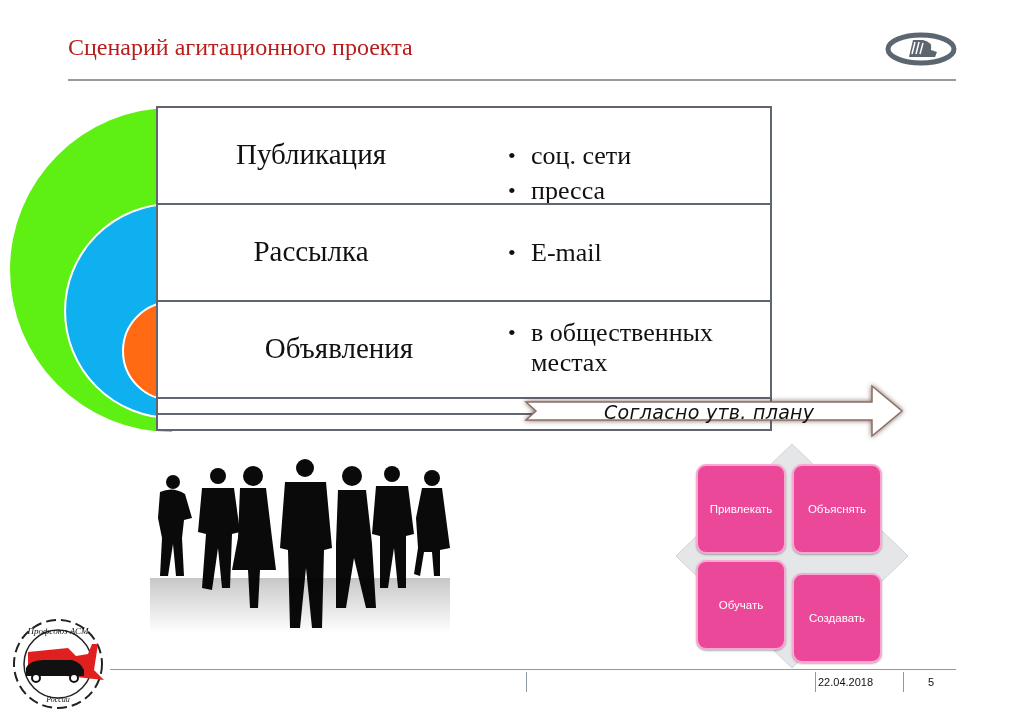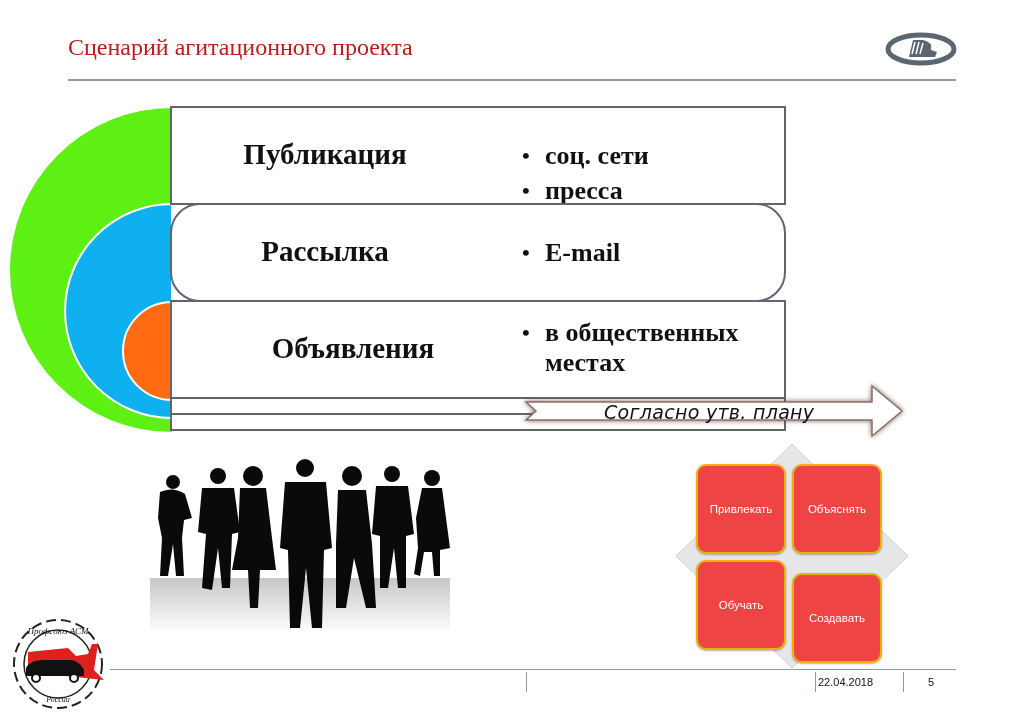--- a/index.html
+++ b/index.html
@@ -4,34 +4,34 @@
 <style>
   html, body { margin:0; padding:0; }
   body { width:1024px; height:724px; background:#ffffff; position:relative; overflow:hidden; font-family:"Liberation Serif", serif; }
   .abs { position:absolute; }
   .title { left:68px; top:34px; font-size:24px; color:#b91c1c; font-family:"Liberation Serif", serif; }
   .title-rule { left:68px; top:79px; width:888px; height:2px; background:#9a9a9a; }
   .logo { left:885px; top:32px; width:72px; height:34px; }
 
   .arcs { left:0; top:108px; width:172px; height:324px; }
 
-  .table { left:170px; top:106px; width:616px; height:396px;font-weight:bold; }
+  .table { left:156px; top:106px; width:616px; height:396px; }
   .row { position:absolute; left:0; width:616px; border:2px solid #5f6670; box-sizing:border-box; background:#fff; }
   .row-label { position:absolute; left:0; width:306px; text-align:center; font-size:29px; color:#111; }
   .bullets { position:absolute; left:334px; font-size:26px; color:#111; line-height:35px; margin:16px; padding:0; list-style:none; }
   .bullets li { position:relative; padding-left:23px; }
   .bullets li::before { content:"•"; position:absolute; left:0; top:0; font-size:22px; }
 
   .arrow { left:522px; top:380px; width:385px; height:62px; }
   .arrow-text { left:604px; top:401px; font-family:"DejaVu Sans", sans-serif; font-style:italic; font-size:19px; color:#111; letter-spacing:0.3px; }
 
   .people { left:140px; top:448px; width:320px; height:190px; }
 
   .matrix { left:672px; top:440px; width:240px; height:232px; }
-  .tile { position:absolute; width:86px; height:86px; background:#ef4444; border:2px solid #eab308; border-radius:10px; color:#fff; font-family:"Liberation Sans", sans-serif; font-size:11.5px; display:flex; align-items:center; justify-content:center; box-shadow:0 1px 2px rgba(0,0,0,0.3); }
+  .tile { position:absolute; width:86px; height:86px; background:#ec4899; border:2px solid #f9a8d4; border-radius:10px; color:#fff; font-family:"Liberation Sans", sans-serif; font-size:11.5px; display:flex; align-items:center; justify-content:center; box-shadow:0 1px 2px rgba(0,0,0,0.3); }
 
   .footer-line { left:110px; top:669px; width:846px; height:1px; background:#8c9aa3; }
   .footer-sep { top:672px; width:1px; height:20px; background:#8c9aa3; }
   .footer-date { left:818px; top:676px; font-family:"Liberation Sans", sans-serif; font-size:11px; color:#111; }
   .footer-page { left:928px; top:676px; font-family:"Liberation Sans", sans-serif; font-size:11px; color:#111; }
 
   .union-logo { left:6px; top:604px; width:108px; height:116px; }
 </style>
 </head>
 <body>
@@ -52,21 +52,21 @@
 </svg>
 
 <div class="abs table">
   <div class="row" style="top:0;height:99px;">
     <div class="row-label" style="top:30px;">Публикация</div>
     <ul class="bullets" style="top:14px;">
       <li>соц. сети</li>
       <li>пресса</li>
     </ul>
   </div>
-  <div class="row" style="top:97px;height:99px;border-radius:30px;">
+  <div class="row" style="top:97px;height:99px;">
     <div class="row-label" style="top:30px;">Рассылка</div>
     <ul class="bullets" style="top:14px;">
       <li>E-mail</li>
     </ul>
   </div>
   <div class="row" style="top:194px;height:99px;">
     <div class="row-label" style="top:30px;padding-left:28px;">Объявления</div>
     <ul class="bullets" style="top:0px;width:270px;line-height:32px;">
       <li style="line-height:30px;">в общественных местах</li>
     </ul>

